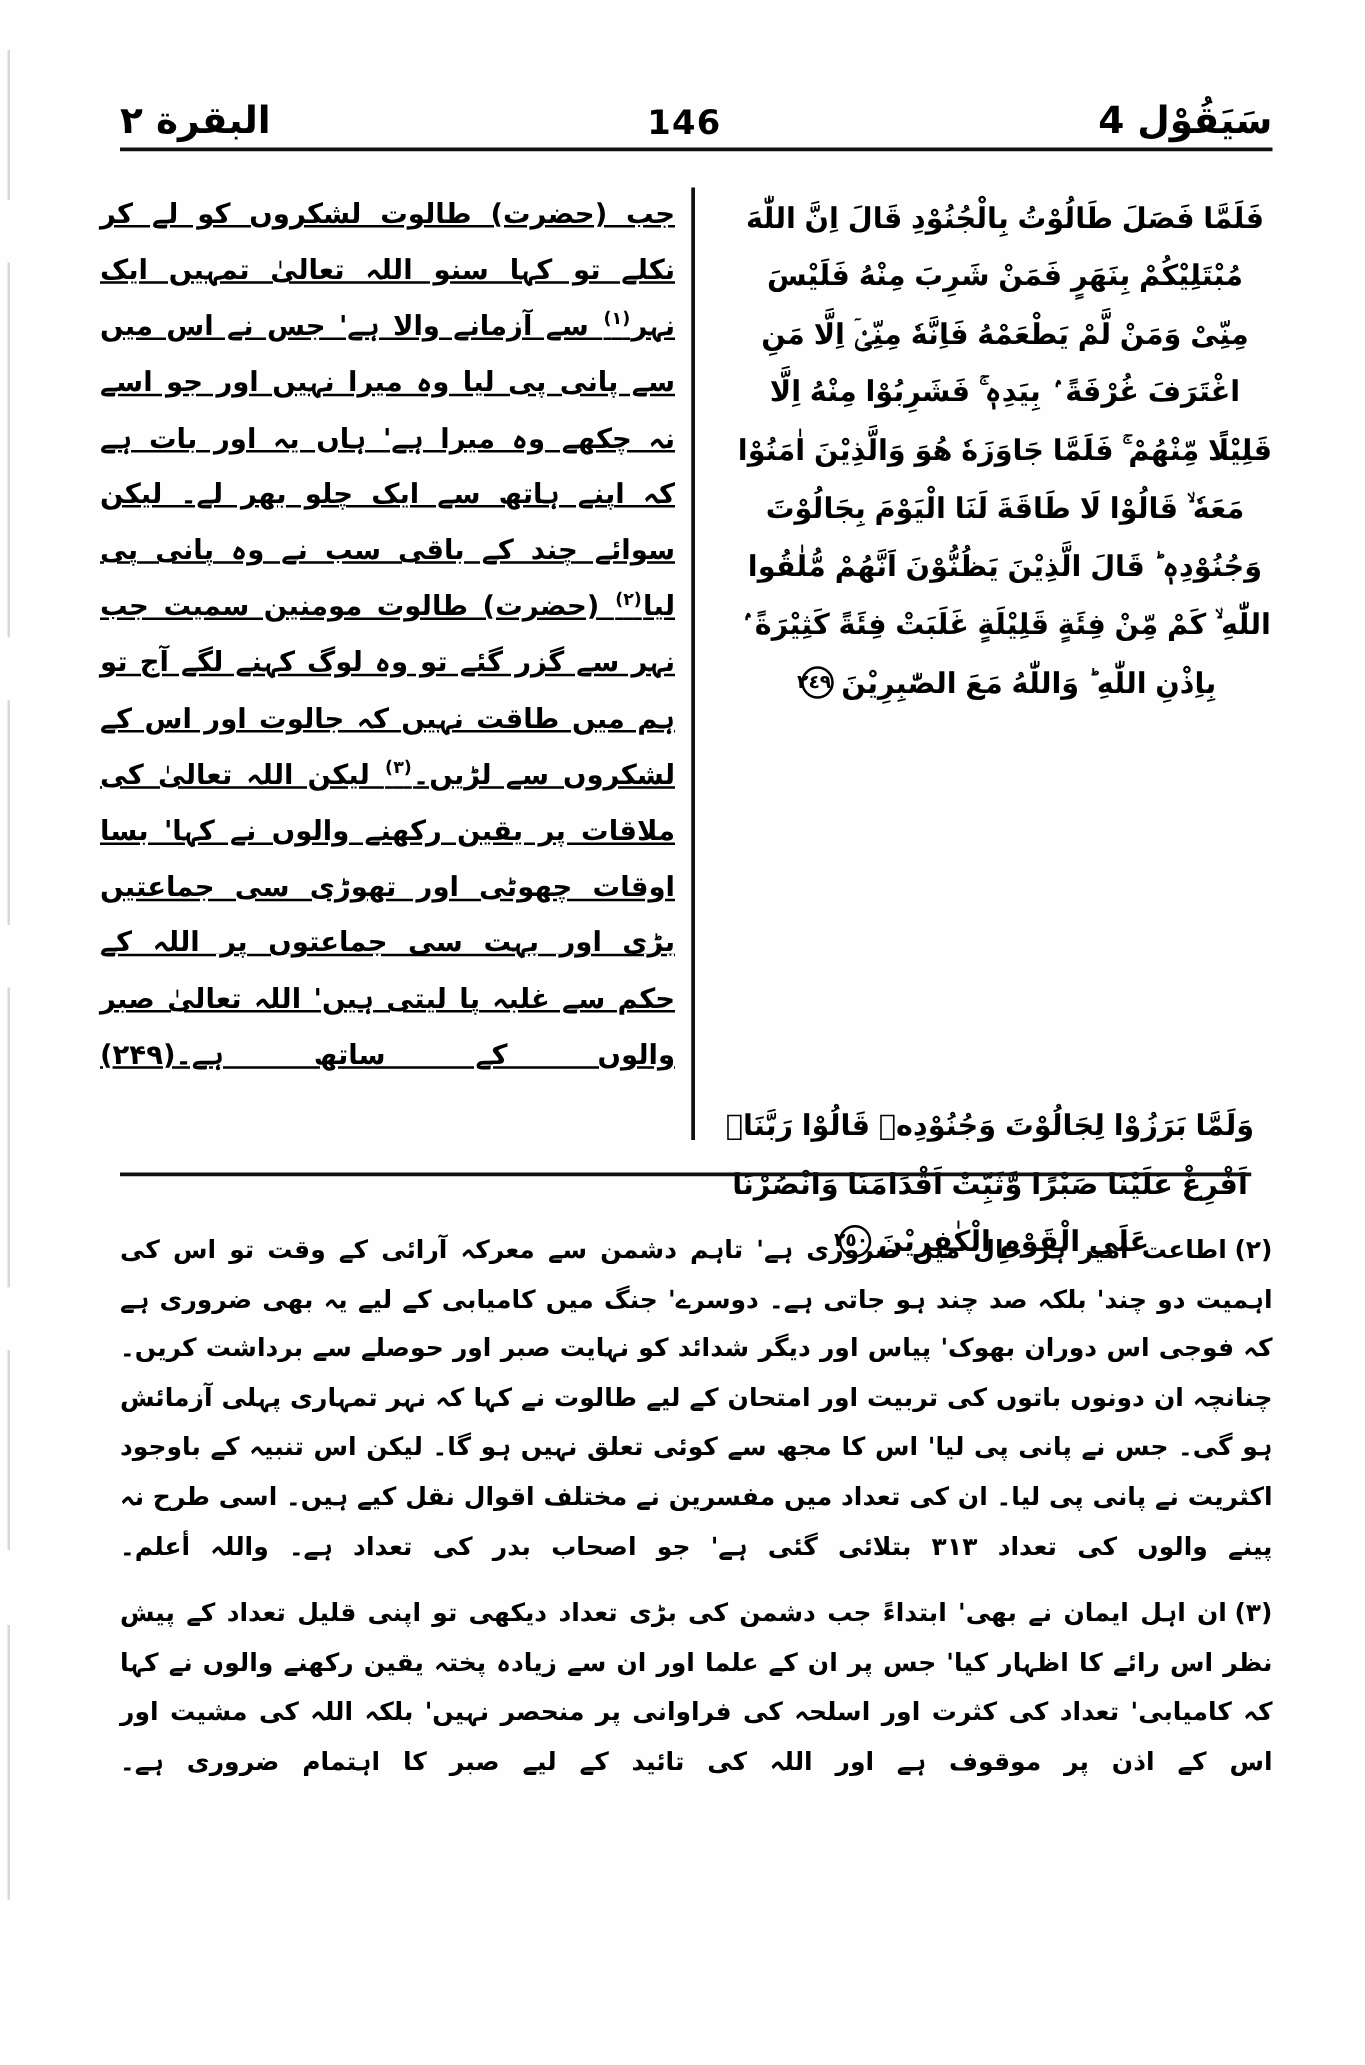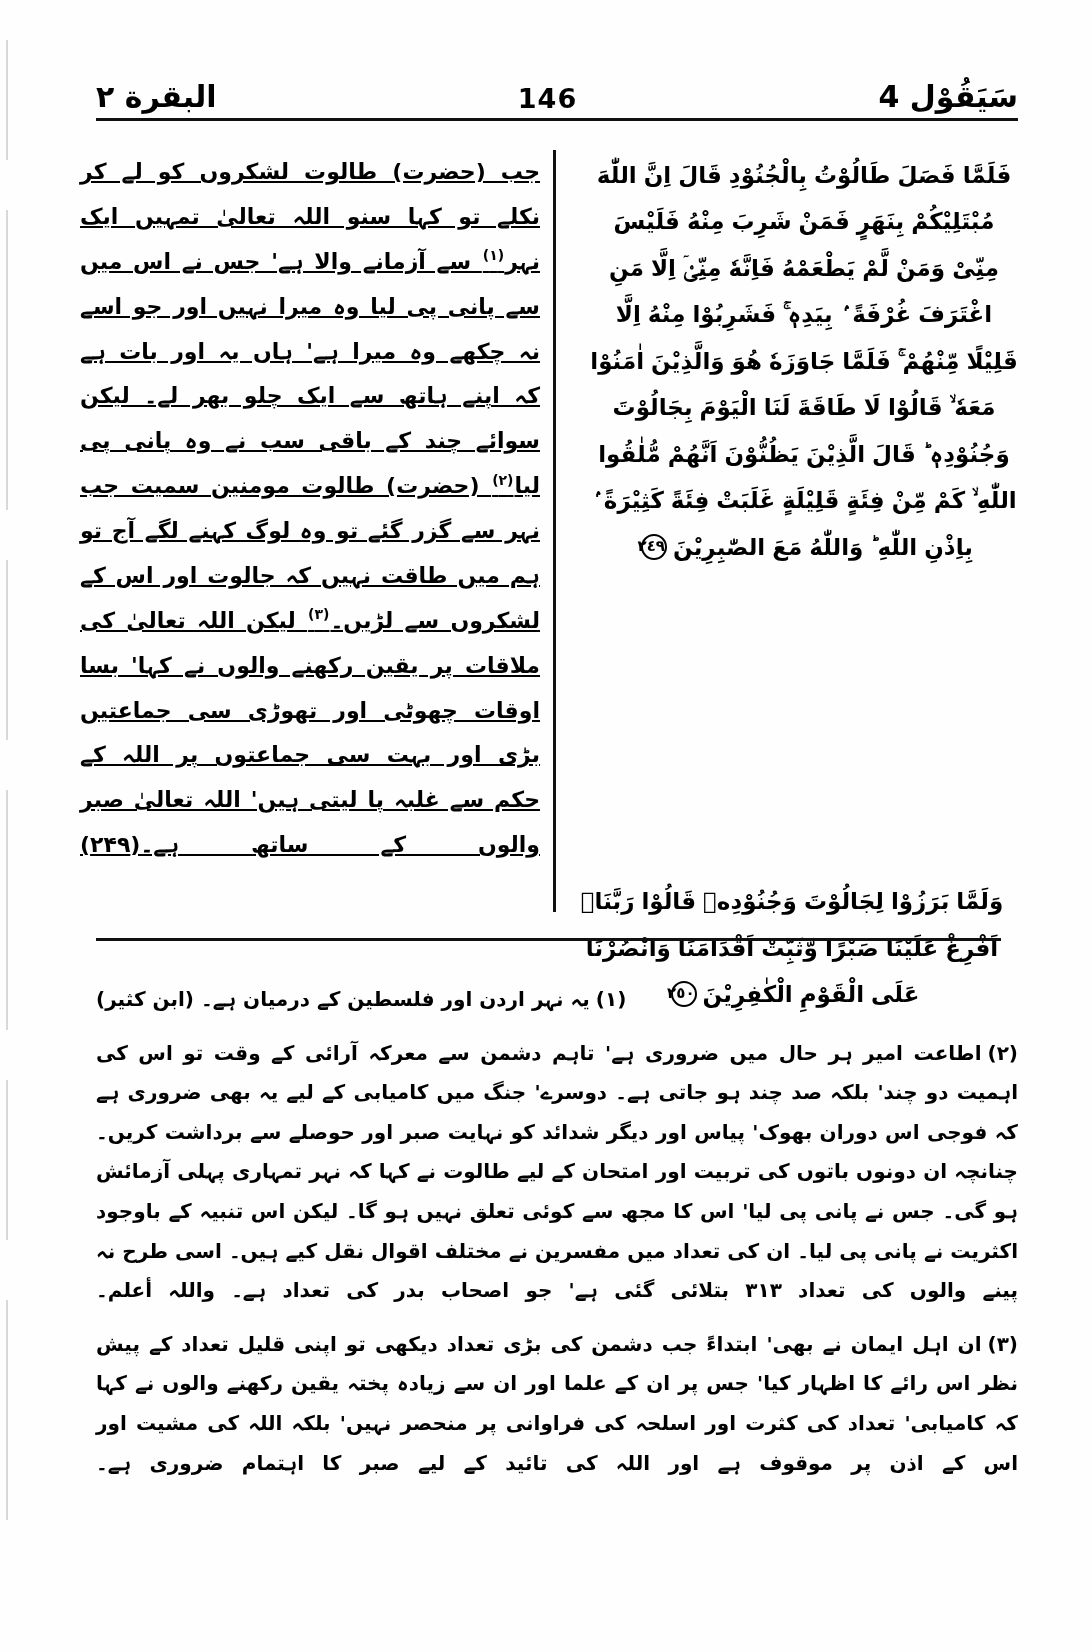--- a/index.html
+++ b/index.html
@@ -240,23 +240,20 @@
       <p class="urdu-para p1">
         <span>جب (حضرت) طالوت لشکروں کو لے کر نکلے تو کہا سنو اللہ تعالیٰ تمہیں ایک نہر</span><sup class="fn">(۱)</sup><span> سے آزمانے والا ہے' جس نے اس میں سے پانی پی لیا وہ میرا نہیں اور جو اسے نہ چکھے وہ میرا ہے' ہاں یہ اور بات ہے کہ اپنے ہاتھ سے ایک چلو بھر لے۔ لیکن سوائے چند کے باقی سب نے وہ پانی پی لیا</span><sup class="fn">(۲)</sup><span> (حضرت) طالوت مومنین سمیت جب نہر سے گزر گئے تو وہ لوگ کہنے لگے آج تو ہم میں طاقت نہیں کہ جالوت اور اس کے لشکروں سے لڑیں۔</span><sup class="fn">(۳)</sup><span> لیکن اللہ تعالیٰ کی ملاقات پر یقین رکھنے والوں نے کہا' بسا اوقات چھوٹی اور تھوڑی سی جماعتیں بڑی اور بہت سی جماعتوں پر اللہ کے حکم سے غلبہ پا لیتی ہیں' اللہ تعالیٰ صبر والوں کے ساتھ ہے۔(۲۴۹)</span>
       </p>
     </div>
   </div>
 
   <div class="fn-rule"></div>
 
   <div class="footnotes">
 
-    <div class="fn-item one">
-      <span class="fn-marker">(۱)</span><span class="fn-body">یہ نہر اردن اور فلسطین کے درمیان ہے۔ (ابن کثیر)</span>
-    </div>
 
     <div class="fn-item">
       <span class="fn-marker">(۲)</span><span class="fn-body">اطاعت امیر ہر حال میں ضروری ہے' تاہم دشمن سے معرکہ آرائی کے وقت تو اس کی اہمیت دو چند' بلکہ صد چند ہو جاتی ہے۔ دوسرے' جنگ میں کامیابی کے لیے یہ بھی ضروری ہے کہ فوجی اس دوران بھوک' پیاس اور دیگر شدائد کو نہایت صبر اور حوصلے سے برداشت کریں۔ چنانچہ ان دونوں باتوں کی تربیت اور امتحان کے لیے طالوت نے کہا کہ نہر تمہاری پہلی آزمائش ہو گی۔ جس نے پانی پی لیا' اس کا مجھ سے کوئی تعلق نہیں ہو گا۔ لیکن اس تنبیہ کے باوجود اکثریت نے پانی پی لیا۔ ان کی تعداد میں مفسرین نے مختلف اقوال نقل کیے ہیں۔ اسی طرح نہ پینے والوں کی تعداد ۳۱۳ بتلائی گئی ہے' جو اصحاب بدر کی تعداد ہے۔ واللہ أعلم۔</span>
     </div>
 
     <div class="fn-item">
       <span class="fn-marker">(۳)</span><span class="fn-body">ان اہل ایمان نے بھی' ابتداءً جب دشمن کی بڑی تعداد دیکھی تو اپنی قلیل تعداد کے پیش نظر اس رائے کا اظہار کیا' جس پر ان کے علما اور ان سے زیادہ پختہ یقین رکھنے والوں نے کہا کہ کامیابی' تعداد کی کثرت اور اسلحہ کی فراوانی پر منحصر نہیں' بلکہ اللہ کی مشیت اور اس کے اذن پر موقوف ہے اور اللہ کی تائید کے لیے صبر کا اہتمام ضروری ہے۔</span>
     </div>
 
   </div>

